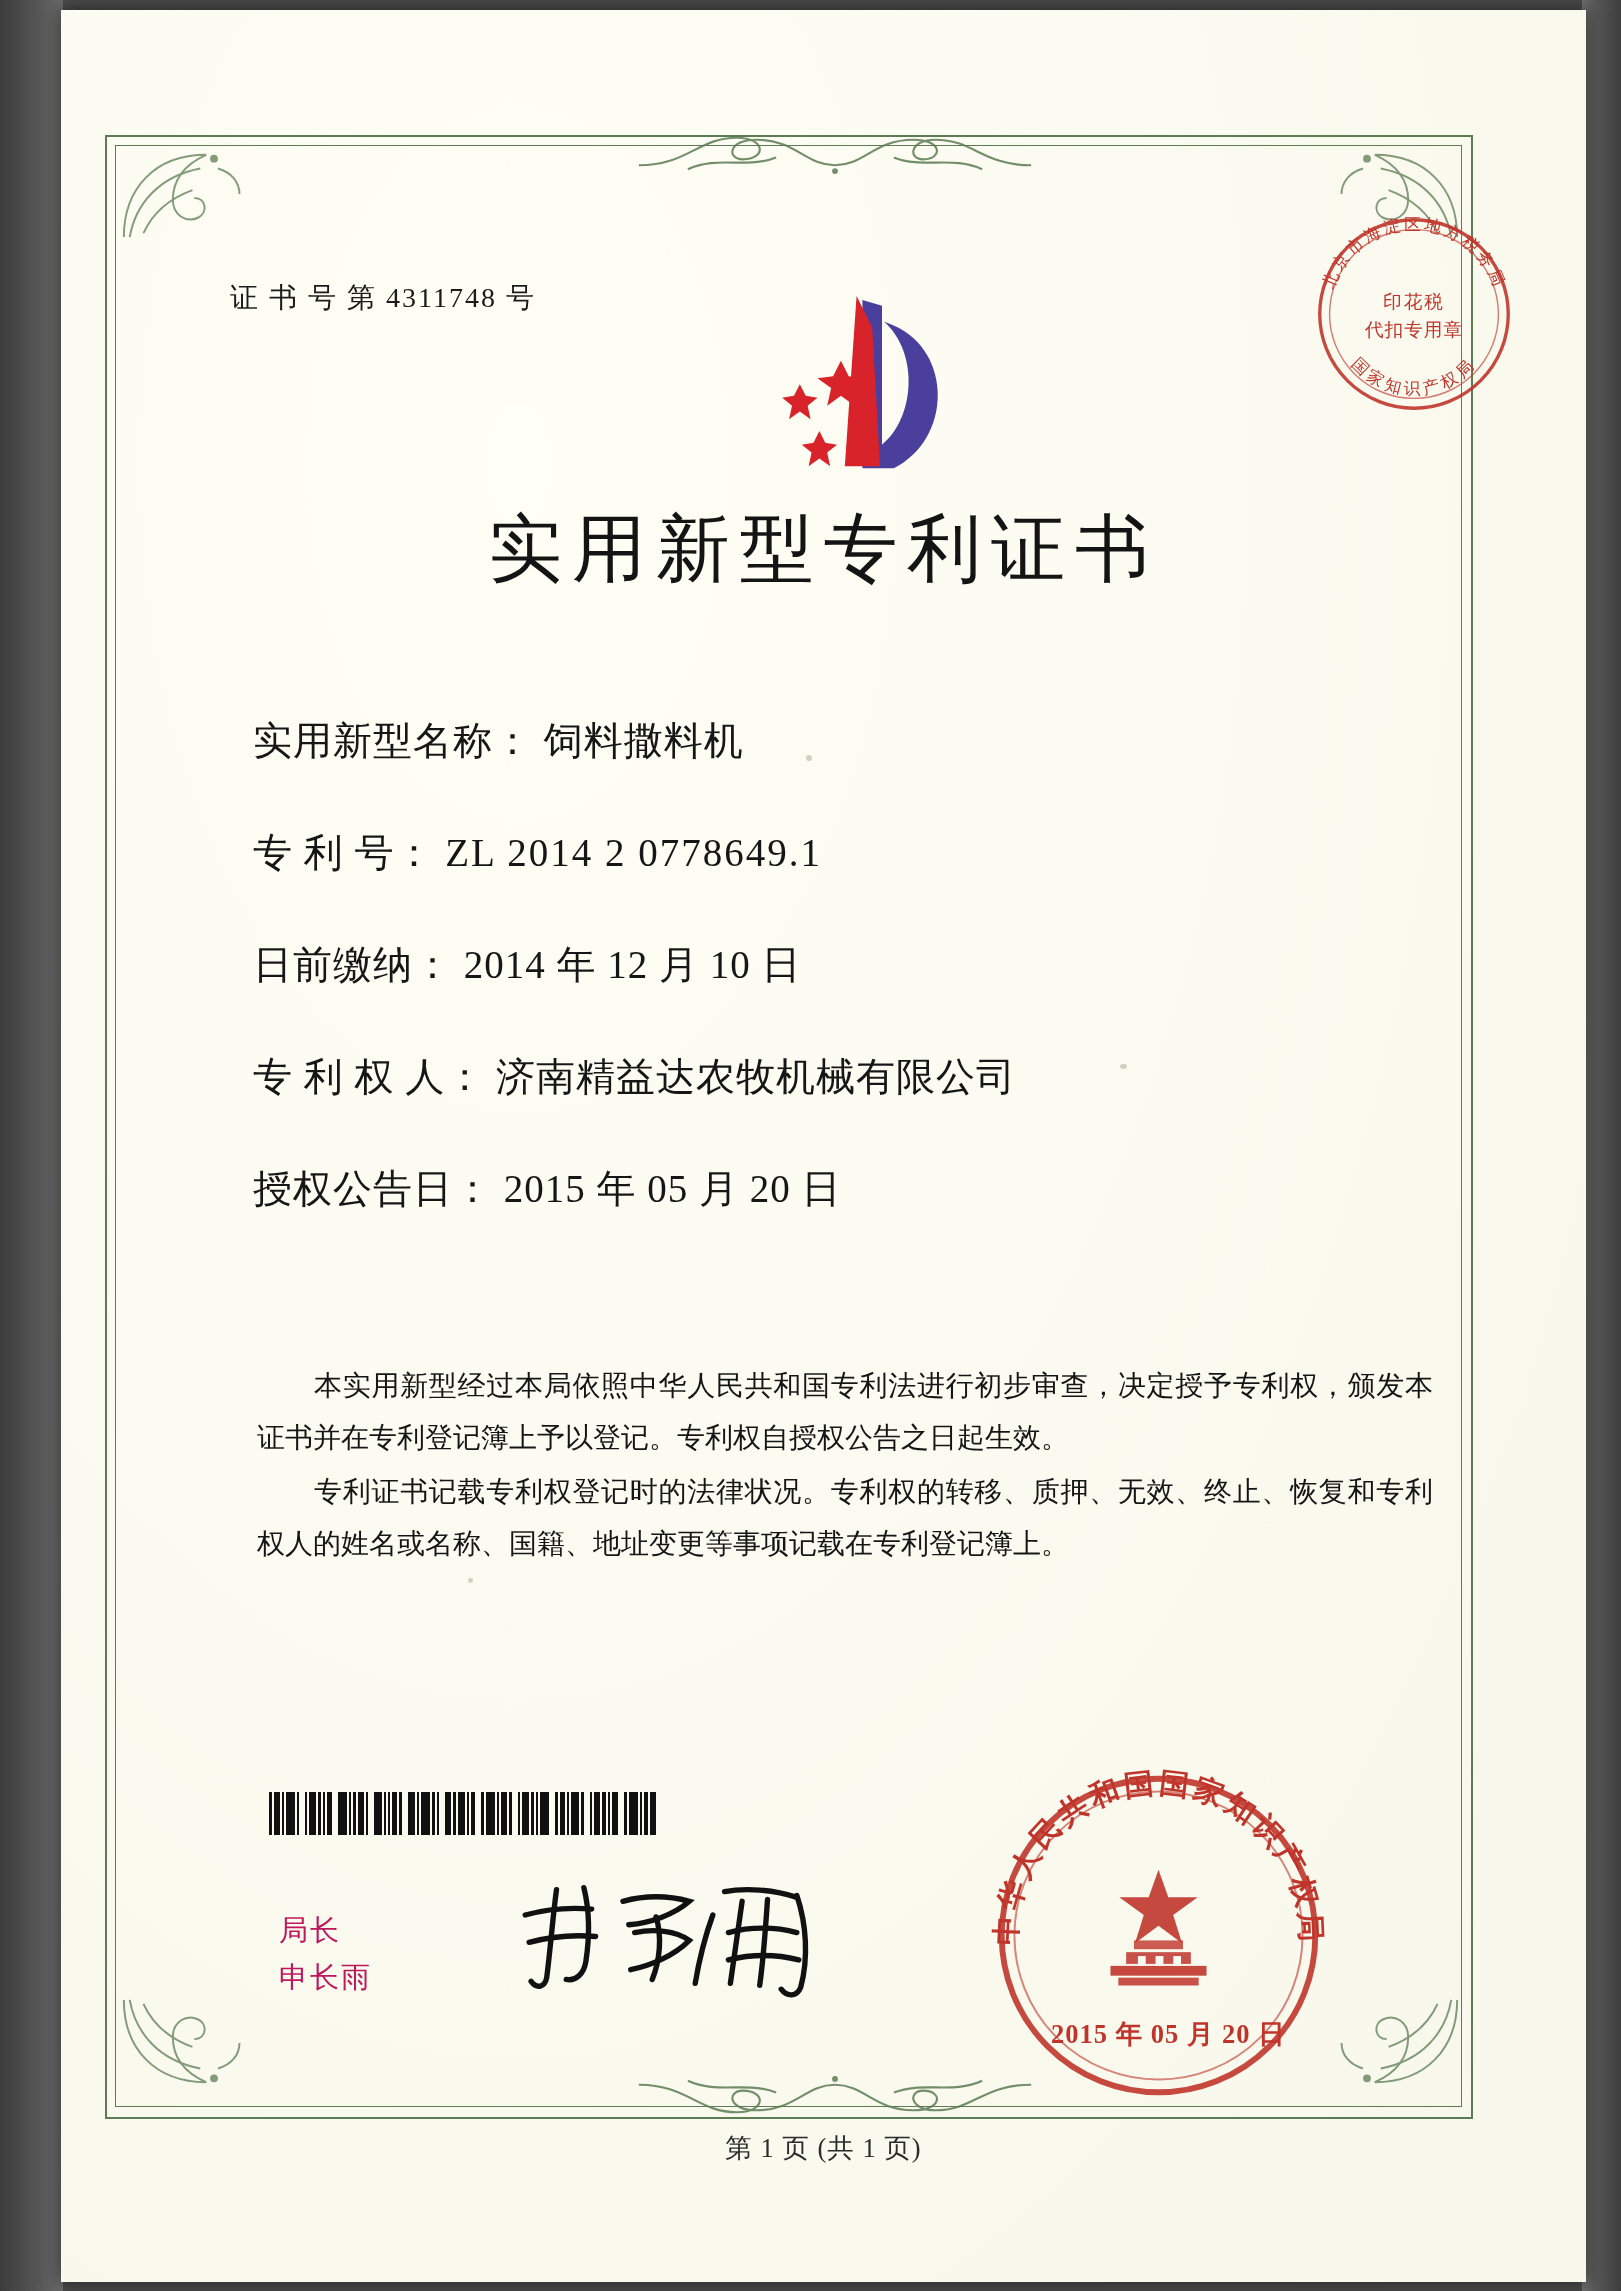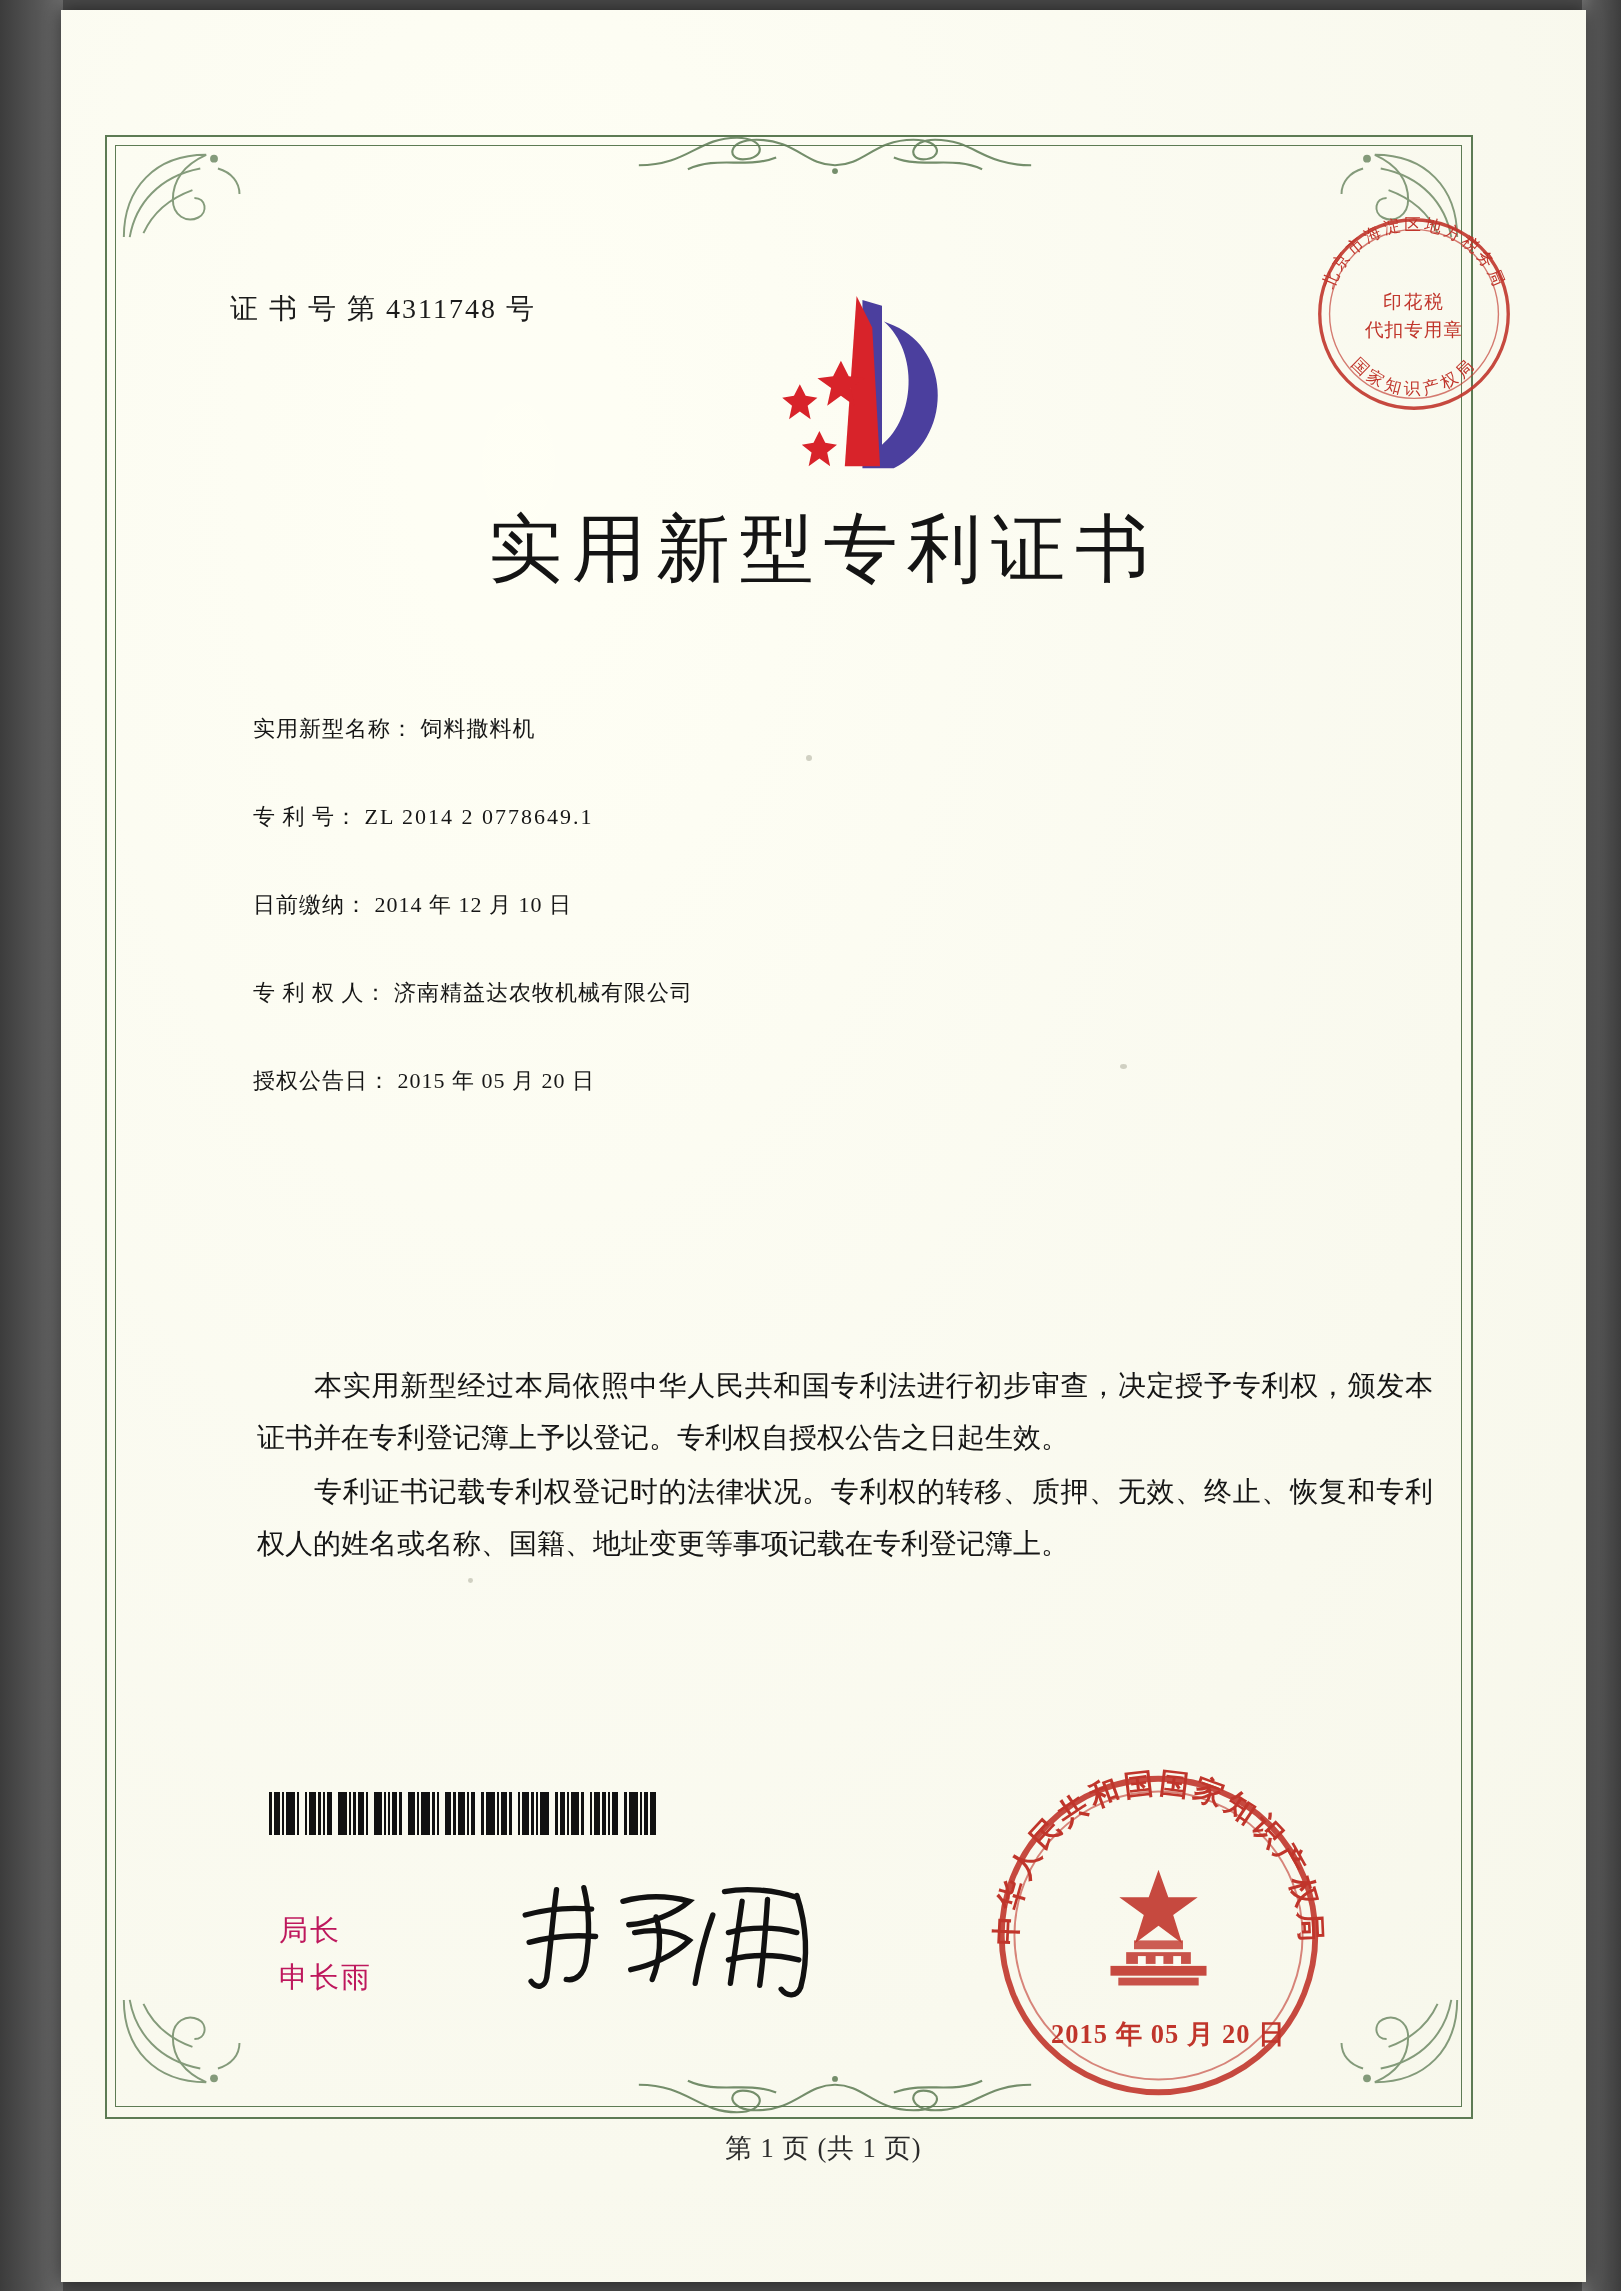--- a/index.html
+++ b/index.html
@@ -107,21 +107,21 @@
     height: 51px;
     color: #5d7b54;
     opacity: .85;
     transform: scaleY(-1);
   }
 
   
   .cert-no {
     position: absolute;
     left: 169px;
-    top: 280px;
+    top: 269px;
     font-size: 28px;
     letter-spacing: 2px;
     color: #1b1b1b;
     white-space: nowrap;
   }
 
   
   .logo {
     position: absolute;
     left: 686px;
@@ -152,21 +152,21 @@
     font-family: "DejaVu Serif", serif;
   }
 
   .fields {
     position: absolute;
     left: 192px;
     top: 704px;
     width: 1176px;
   }
   .field-row {
-    font-size: 22px;
+    font-size: 39px;
     color: #161616;
     margin-bottom: 58px;
     white-space: nowrap;
     letter-spacing: 1px;
   }
   .field-label { letter-spacing: 1px; }
   .field-value { letter-spacing: 1px; }
   .field-value.mono { font-family: "Liberation Serif", serif; letter-spacing: 2px; }
 
   .body-text {

